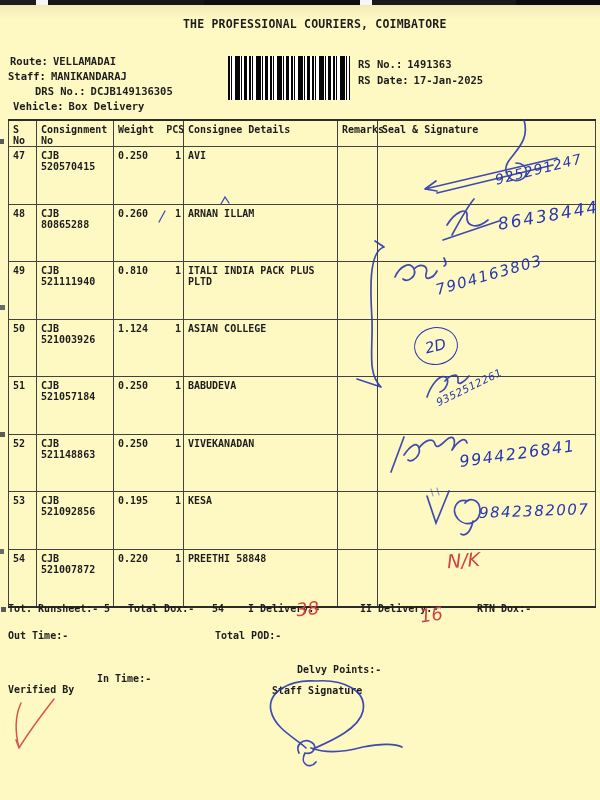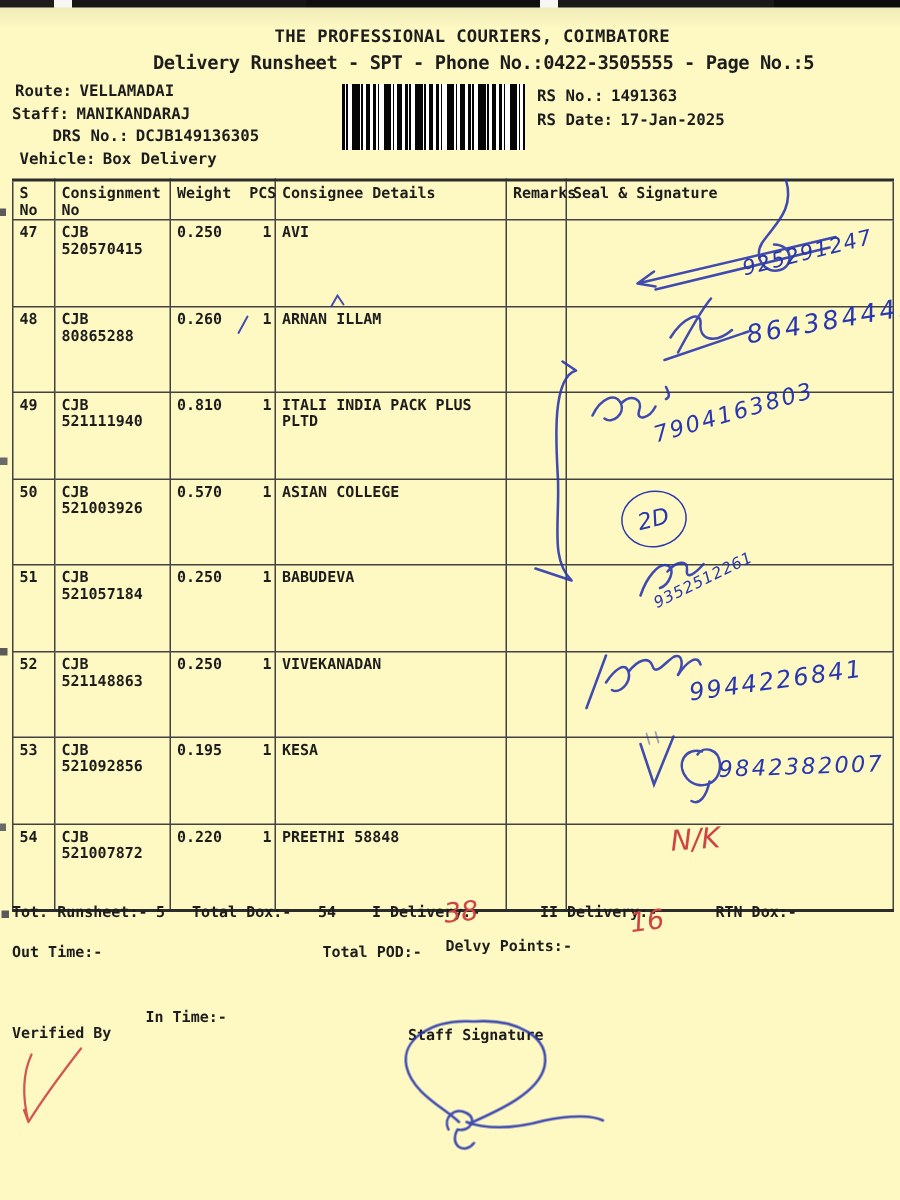--- a/index.html
+++ b/index.html
@@ -39,21 +39,20 @@
 </head>
 <body>
 
 <div class="page">
 
   <div class="scan-top"></div>
   <div class="scan-shade"></div>
   <div class="specks"></div>
 
   <div class="abs mono" style="left:183px;top:17px;font-size:11.5px;letter-spacing:.2px;">THE PROFESSIONAL COURIERS, COIMBATORE</div>
-  <div class="abs mono" style="left:102px;top:34px;font-size:12.5px;letter-spacing:-.3px;">Delivery Runsheet - SPT - Phone No.:0422-3505555 - Page No.:5</div>
 
   <div class="abs mono fs105 lblline" style="left:10px;top:55px;">
     <span>Route:</span><span>VELLAMADAI</span>
   </div>
   <div class="abs mono fs105 lblline" style="left:8px;top:70px;">
     <span>Staff:</span><span>MANIKANDARAJ</span>
   </div>
   <div class="abs mono fs105 lblline" style="left:8px;top:85px;padding-left:27px;">
     <span>DRS No.:</span><span>DCJB149136305</span>
   </div>
@@ -120,21 +119,21 @@
             <span class="p">1</span>
           </td>
         <td class="ccell">ITALI INDIA PACK PLUS PLTD</td>
         <td></td>
         <td></td>
       </tr>
       <tr>
         <td>50</td>
         <td>CJB 521003926</td>
         <td class="wcell">
-            <span class="w">0.570</span>
+            <span class="w">1.124</span>
             <span class="p">1</span>
           </td>
         <td class="ccell">ASIAN COLLEGE</td>
         <td></td>
         <td></td>
       </tr>
       <tr>
         <td>51</td>
         <td>CJB 521057184</td>
         <td class="wcell">
@@ -187,21 +186,21 @@
   <div class="abs mono fs10" style="left:104px;top:603px;">5</div>
   <div class="abs mono fs10" style="left:128px;top:603px;">Total Dox:-</div>
   <div class="abs mono fs10" style="left:212px;top:603px;">54</div>
   <div class="abs mono fs10" style="left:248px;top:603px;">I Delivery:-</div>
   <div class="abs mono fs10" style="left:360px;top:603px;">II Delivery:-</div>
   <div class="abs mono fs10" style="left:477px;top:603px;">RTN Dox:-</div>
 
   <div class="abs mono fs10" style="left:8px;top:630px;">Out Time:-</div>
   <div class="abs mono fs10" style="left:97px;top:630px;margin-top:43px;">In Time:-</div>
   <div class="abs mono fs10" style="left:215px;top:630px;">Total POD:-</div>
-  <div class="abs mono fs10" style="left:297px;top:626px;">Delvy Points:-</div>
+  <div class="abs mono fs10" style="left:297px;top:664px;">Delvy Points:-</div>
 
   <div class="abs mono fs10" style="left:8px;top:684px;">Verified By</div>
   <div class="abs mono fs10" style="left:272px;top:685px;">Staff Signature</div>
 
   <svg class="pen" width="600" height="800" viewBox="0 0 600 800">
     <g stroke="#2a37ae" stroke-width="1.7" fill="none" stroke-linecap="round" opacity="0.9">
 
       <path d="M524,120 C530,140 516,150 508,162 C502,172 510,183 520,180 C530,177 528,163 516,163"></path>
       <path d="M557,158 L425,189 M425,189 L436,181 M425,189 L437,191 M553,165 L437,193"></path>
 

